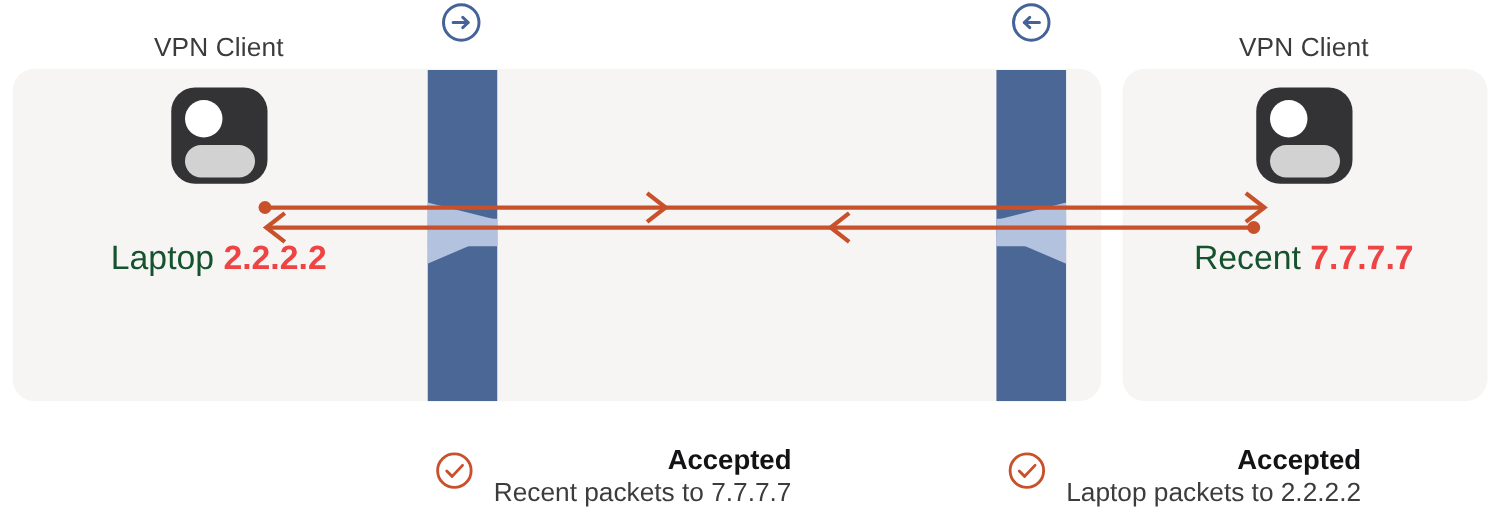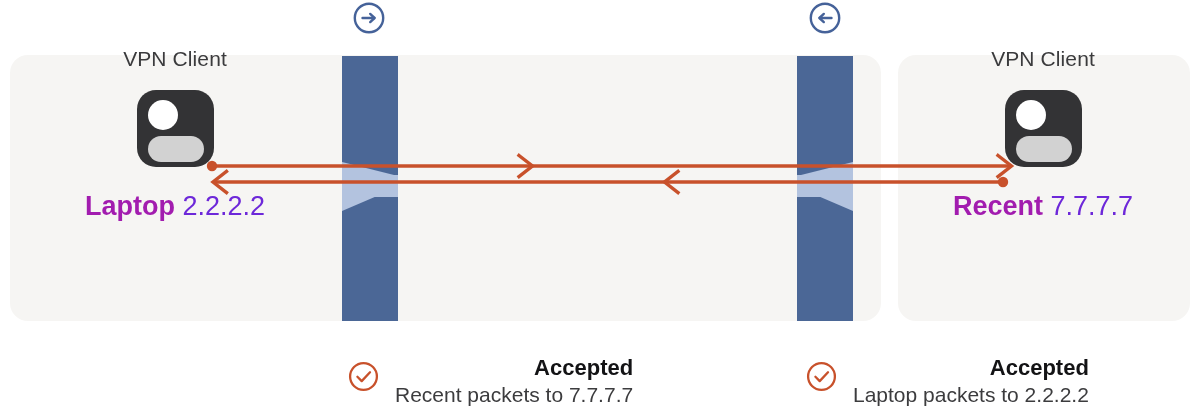--- a/index.html
+++ b/index.html
@@ -47,21 +47,21 @@
     height: 266px;
     width: 210px;
     display: flex;
     flex-direction: column;
     align-items: center;
   }
   .node.laptop-node { left: 70px; }
   .node.server-node { left: 938px; }
 
   .node-kind {
-    margin-top: 47px;
+    margin-top: 27px;
     font-size: 21px;
     line-height: 24px;
     color: #3b3b3d;
     letter-spacing: .1px;
     white-space: nowrap;
   }
 
   
   .device {
     margin-top: 19px;
@@ -94,26 +94,27 @@
     position: absolute;
     bottom: 45px;
     left: 0;
     width: 210px;
     text-align: center;
     white-space: nowrap;
     font-size: 27px;
     line-height: 30px;
   }
   .node-name .hostname {
+    font-weight: normal;
+    color: #14532d;
+    margin-top: 33px;
+  }
+  .node-name .ip {
+    color: #ef4444;
     font-weight: bold;
-    color: #a21caf;
-    margin-top: 33px;
-  }
-  .node-name .ip {
-    color: #6d28d9;
   }
 
   
   .firewall {
     position: absolute;
     top: 56px;
     width: 56px;
     height: 265px;
   }
   .firewall.fw-left  { left: 342px; }

